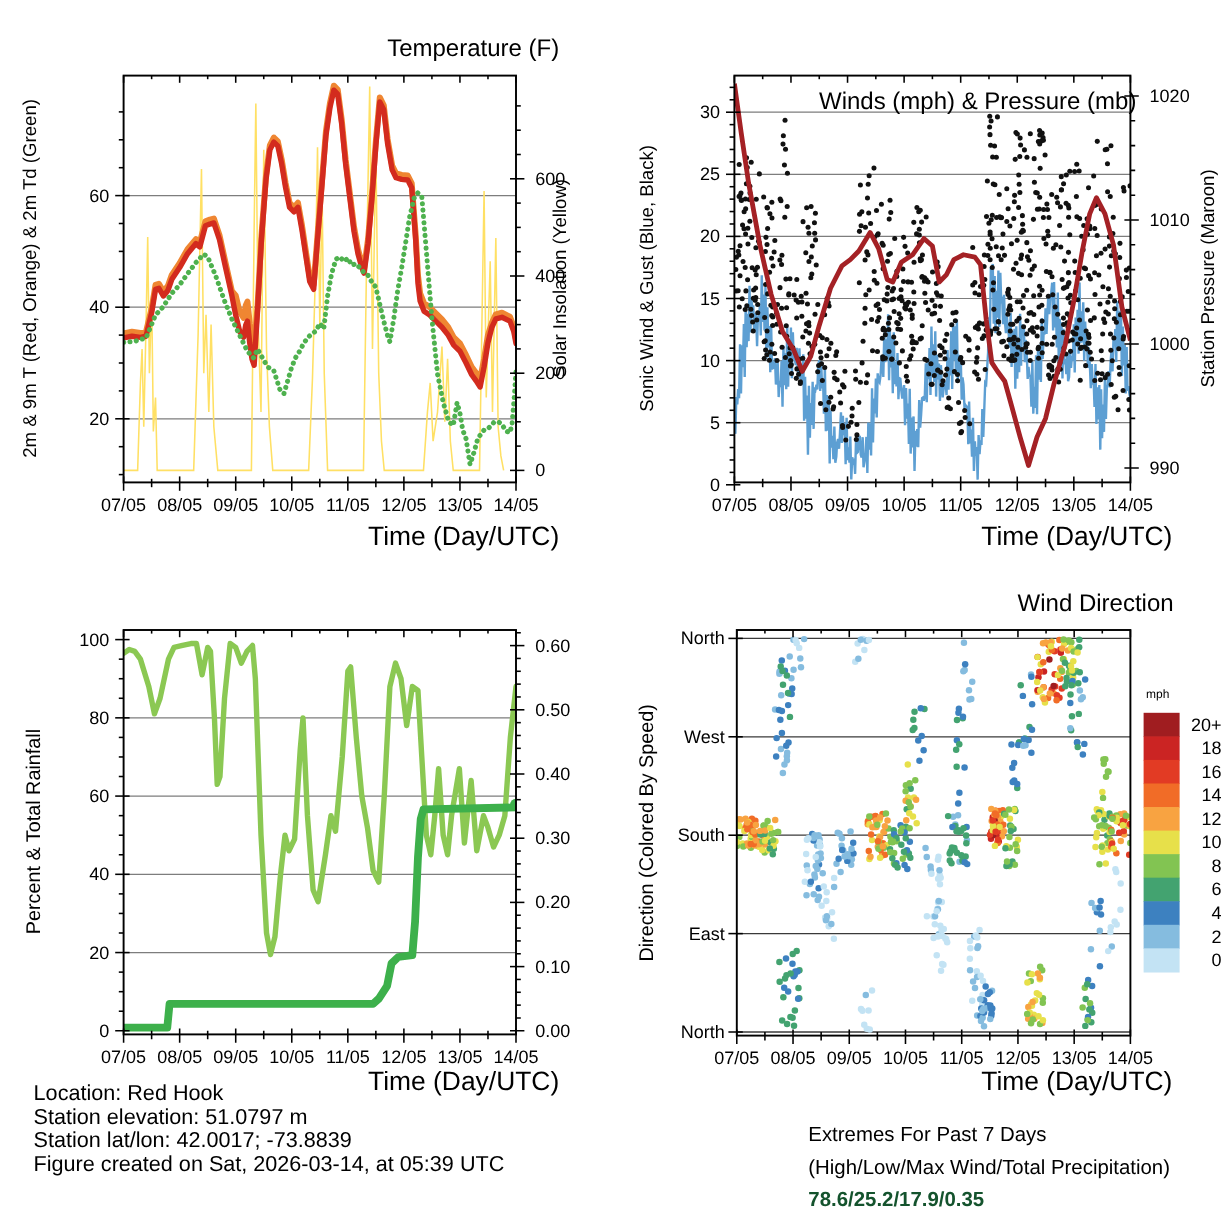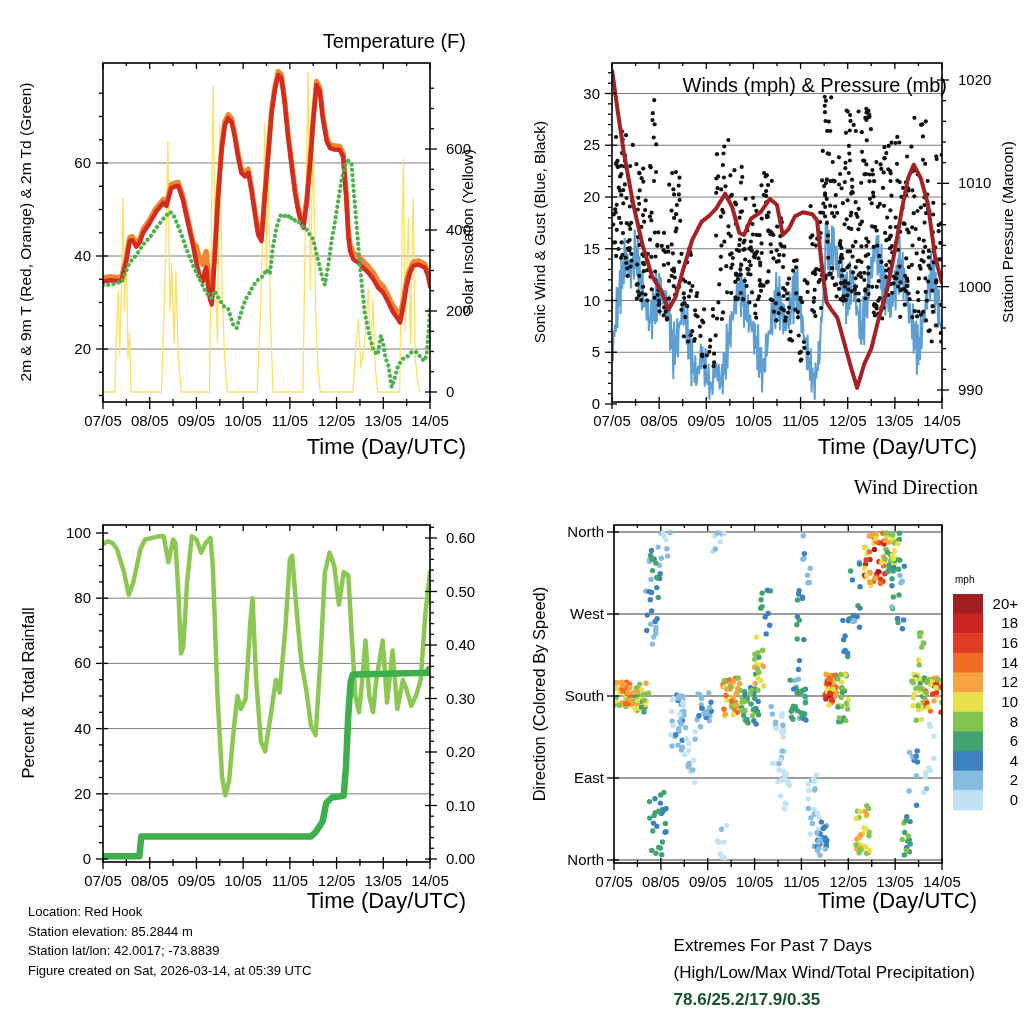--- a/index.html
+++ b/index.html
@@ -4,21 +4,21 @@
 <style>
   html,body{margin:0;padding:0;background:#fff;}
   body{font-family:"Liberation Sans",sans-serif;color:#000;}
   .fig{position:relative;width:1024px;height:1024px;background:#fff;overflow:hidden;}
   svg{position:absolute;left:0;top:0;}
   svg text{font-family:"Liberation Sans",sans-serif;font-size:15px;fill:#000;}
   .ttl{position:absolute;text-align:right;font-size:20px;}
   .xlab{position:absolute;text-align:right;font-size:22px;}
   .vlab{position:absolute;width:400px;height:20px;text-align:center;font-size:15.5px;
         transform:rotate(-90deg);transform-origin:center;white-space:nowrap;}
-  .footer{position:absolute;left:28px;top:902px;font-size:13px;line-height:19.6px;}
+  .footer{position:absolute;left:28px;top:902px;font-size:18px;line-height:19.6px;}
   .extremes{position:absolute;right:49px;top:936px;text-align:left;font-size:17px;}
   .extremes .l1,.extremes .l2{margin-bottom:7px;}
   .extremes .l3{font-weight:bold;padding-right:38px;}
   .mph{position:absolute;left:955px;top:574px;width:66px;font-size:10px;}
 </style>
 </head>
 <body>
 
 <div class="fig">
   <svg id="fig-svg" width="1024" height="1024">
@@ -2084,39 +2084,39 @@
         <text x="1018" y="726.595" text-anchor="end">8</text>
         <text x="1018" y="746.225" text-anchor="end">6</text>
         <text x="1018" y="765.855" text-anchor="end">4</text>
         <text x="1018" y="785.485" text-anchor="end">2</text>
         <text x="1018" y="805.115" text-anchor="end">0</text>
       </g>
     </svg>
 
   <div class="ttl" style="left:66px;top:30px;width:400px;">Temperature (F)</div>
   <div class="ttl" style="left:547px;top:30px;width:400px;margin-top:44px;">Winds (mph) &amp; Pressure (mb)</div>
-  <div class="ttl" style="left:578px;top:476px;width:400px;font-family:Liberation Serif, serif;">Wind Direction</div>
+  <div class="ttl" style="left:578px;top:492px;width:400px;">Wind Direction</div>
 
   <div class="xlab" style="left:66px;top:434px;width:400px;">Time (Day/UTC)</div>
   <div class="xlab" style="left:577px;top:434px;width:400px;">Time (Day/UTC)</div>
   <div class="xlab" style="left:66px;top:888px;width:400px;">Time (Day/UTC)</div>
   <div class="xlab" style="left:577px;top:888px;width:400px;">Time (Day/UTC)</div>
 
   <div class="vlab" style="left:-173px;top:222px;">2m &amp; 9m T (Red, Orange) &amp; 2m Td (Green)</div>
   <div class="vlab" style="left:269px;top:222px;">Solar Insolation (Yellow)</div>
   <div class="vlab" style="left:341px;top:222px;">Sonic Wind &amp; Gust (Blue, Black)</div>
   <div class="vlab" style="left:809px;top:222px;">Station Pressure (Maroon)</div>
   <div class="vlab" style="left:-171px;top:683px;font-size:16.5px;">Percent &amp; Total Rainfall</div>
   <div class="vlab" style="left:340px;top:684px;font-size:16.5px;">Direction (Colored By Speed)</div>
 
   <div class="mph">mph</div>
 
   <div class="footer">
     <div>Location: Red Hook</div>
-    <div>Station elevation: 85.2844 m</div>
+    <div>Station elevation: 51.0797 m</div>
     <div>Station lat/lon: 42.0017; -73.8839</div>
     <div>Figure created on Sat, 2026-03-14, at 05:39 UTC</div>
   </div>
 
   <div class="extremes">
     <div class="l1">Extremes For Past 7 Days</div>
     <div class="l2">(High/Low/Max Wind/Total Precipitation)</div>
     <div class="l3" style="color: #14532d;">78.6/25.2/17.9/0.35</div>
   </div>
 </div>

